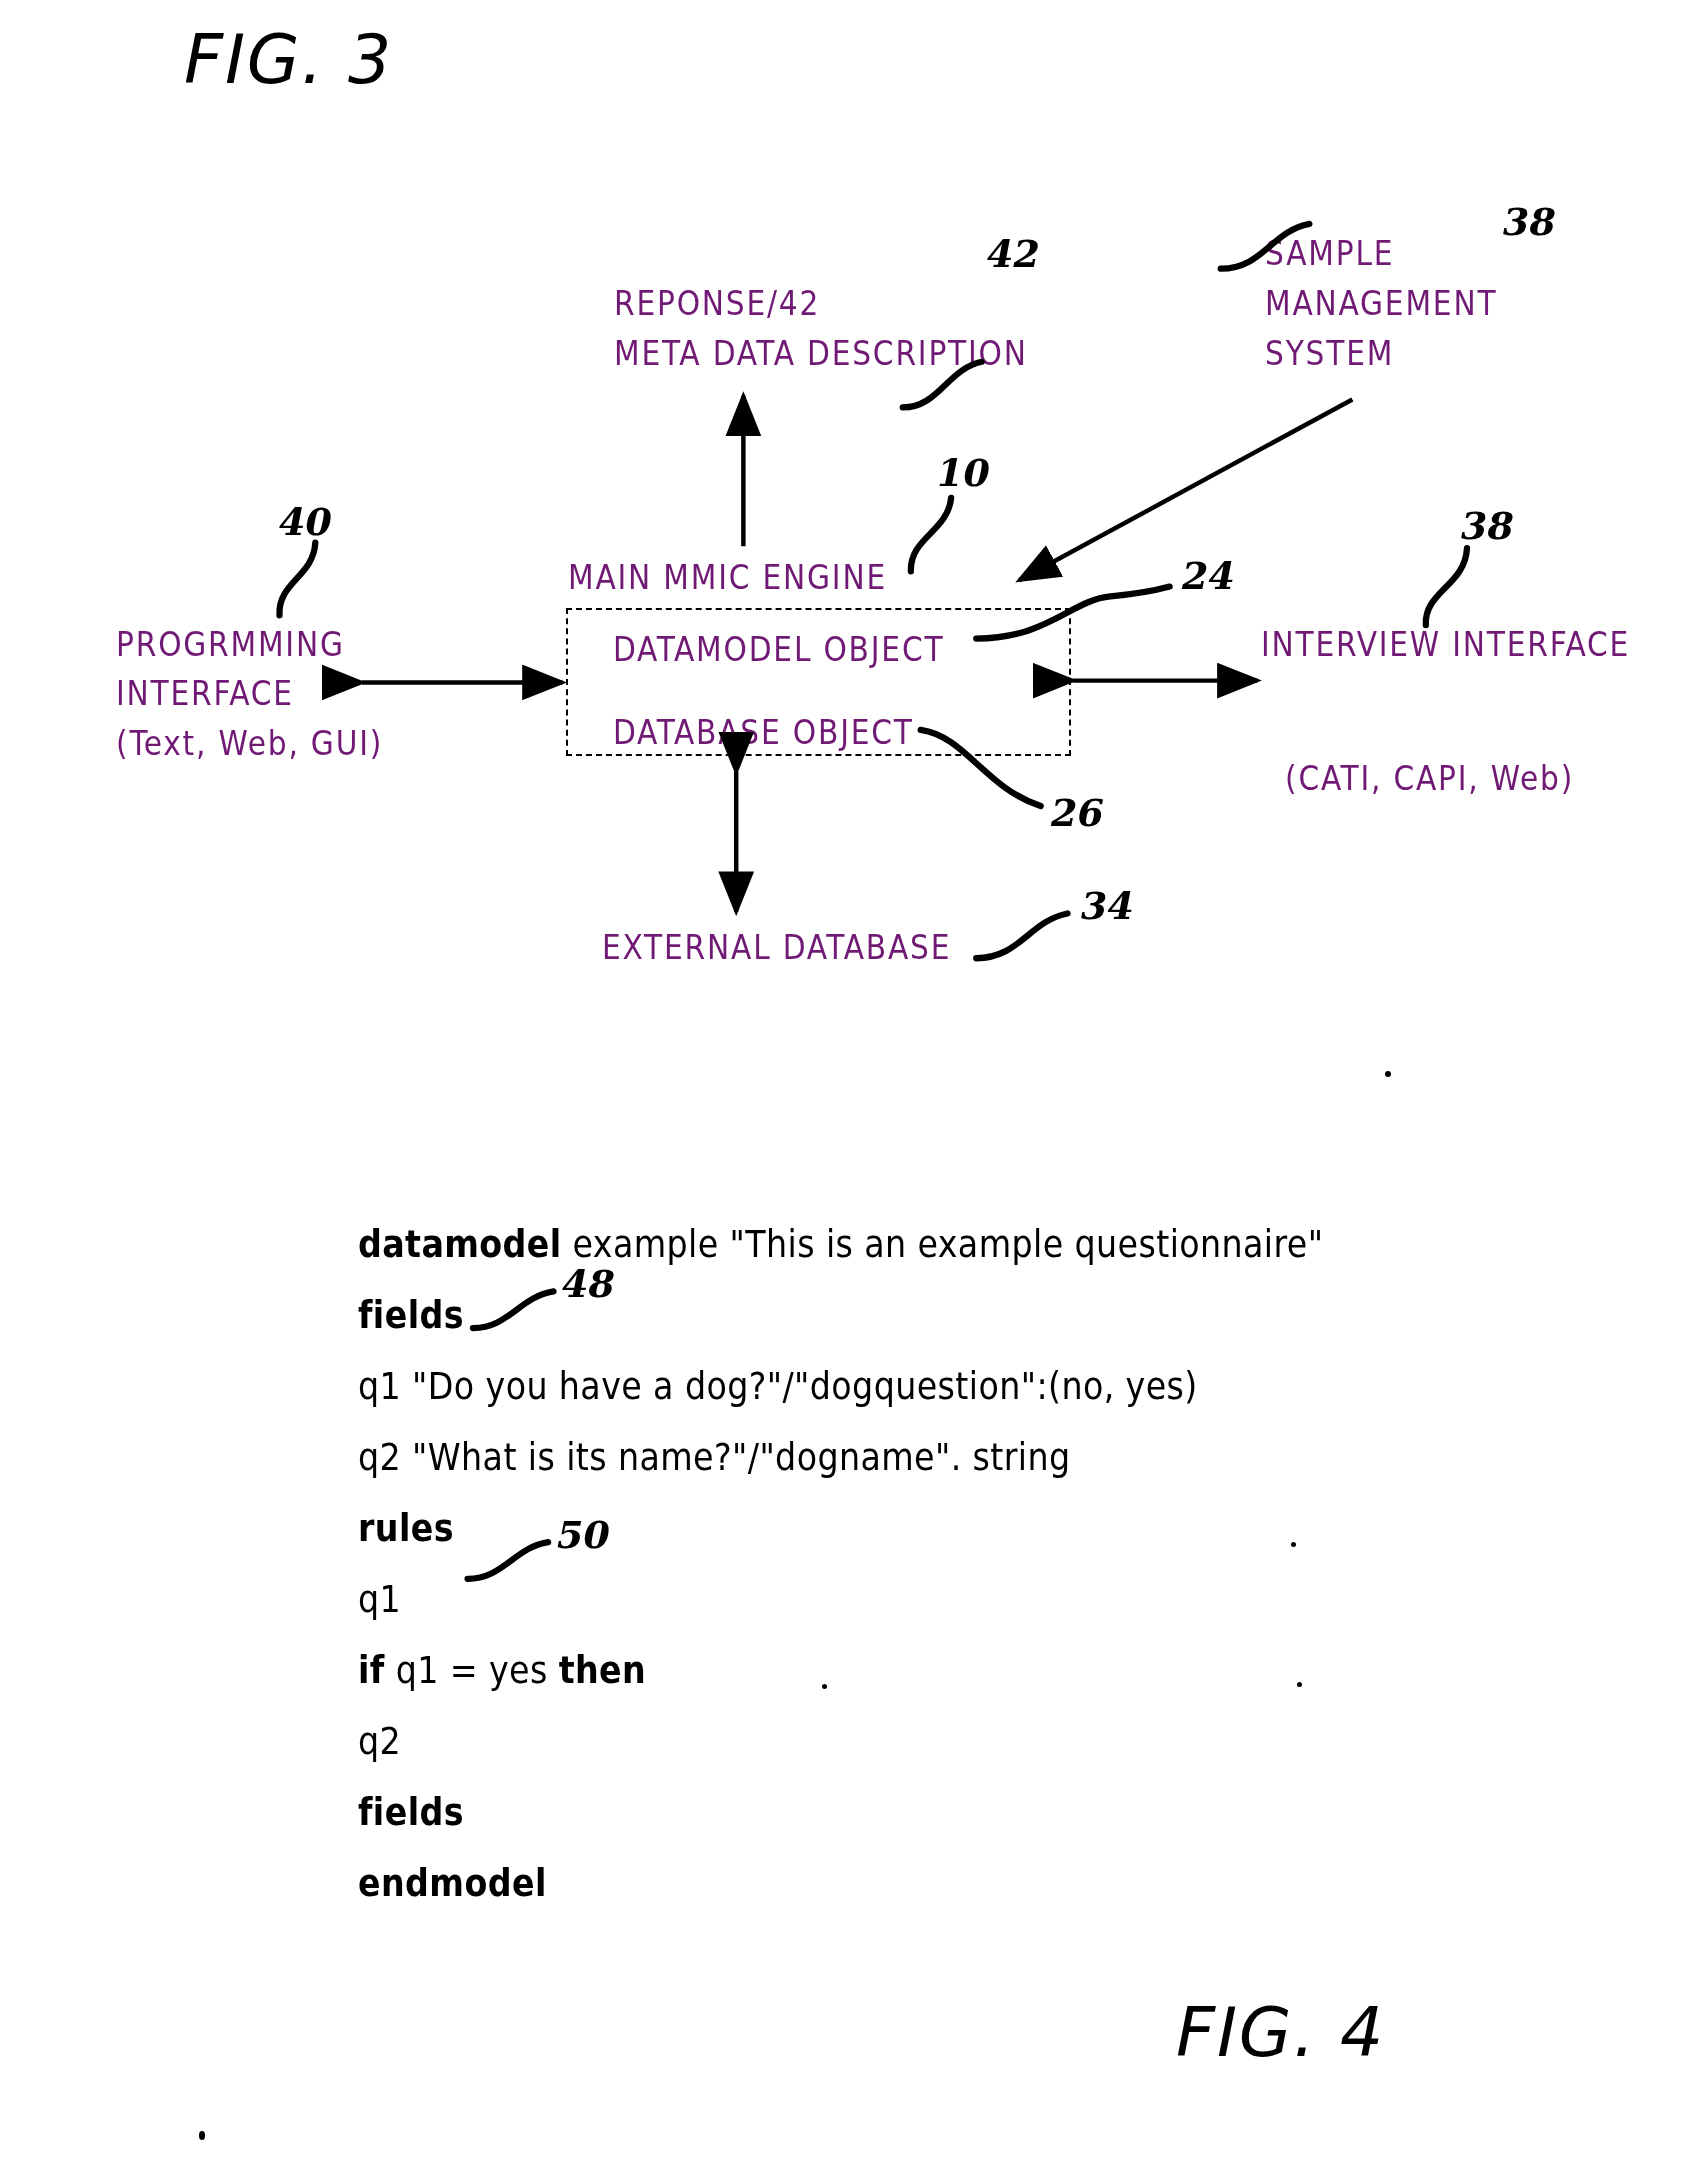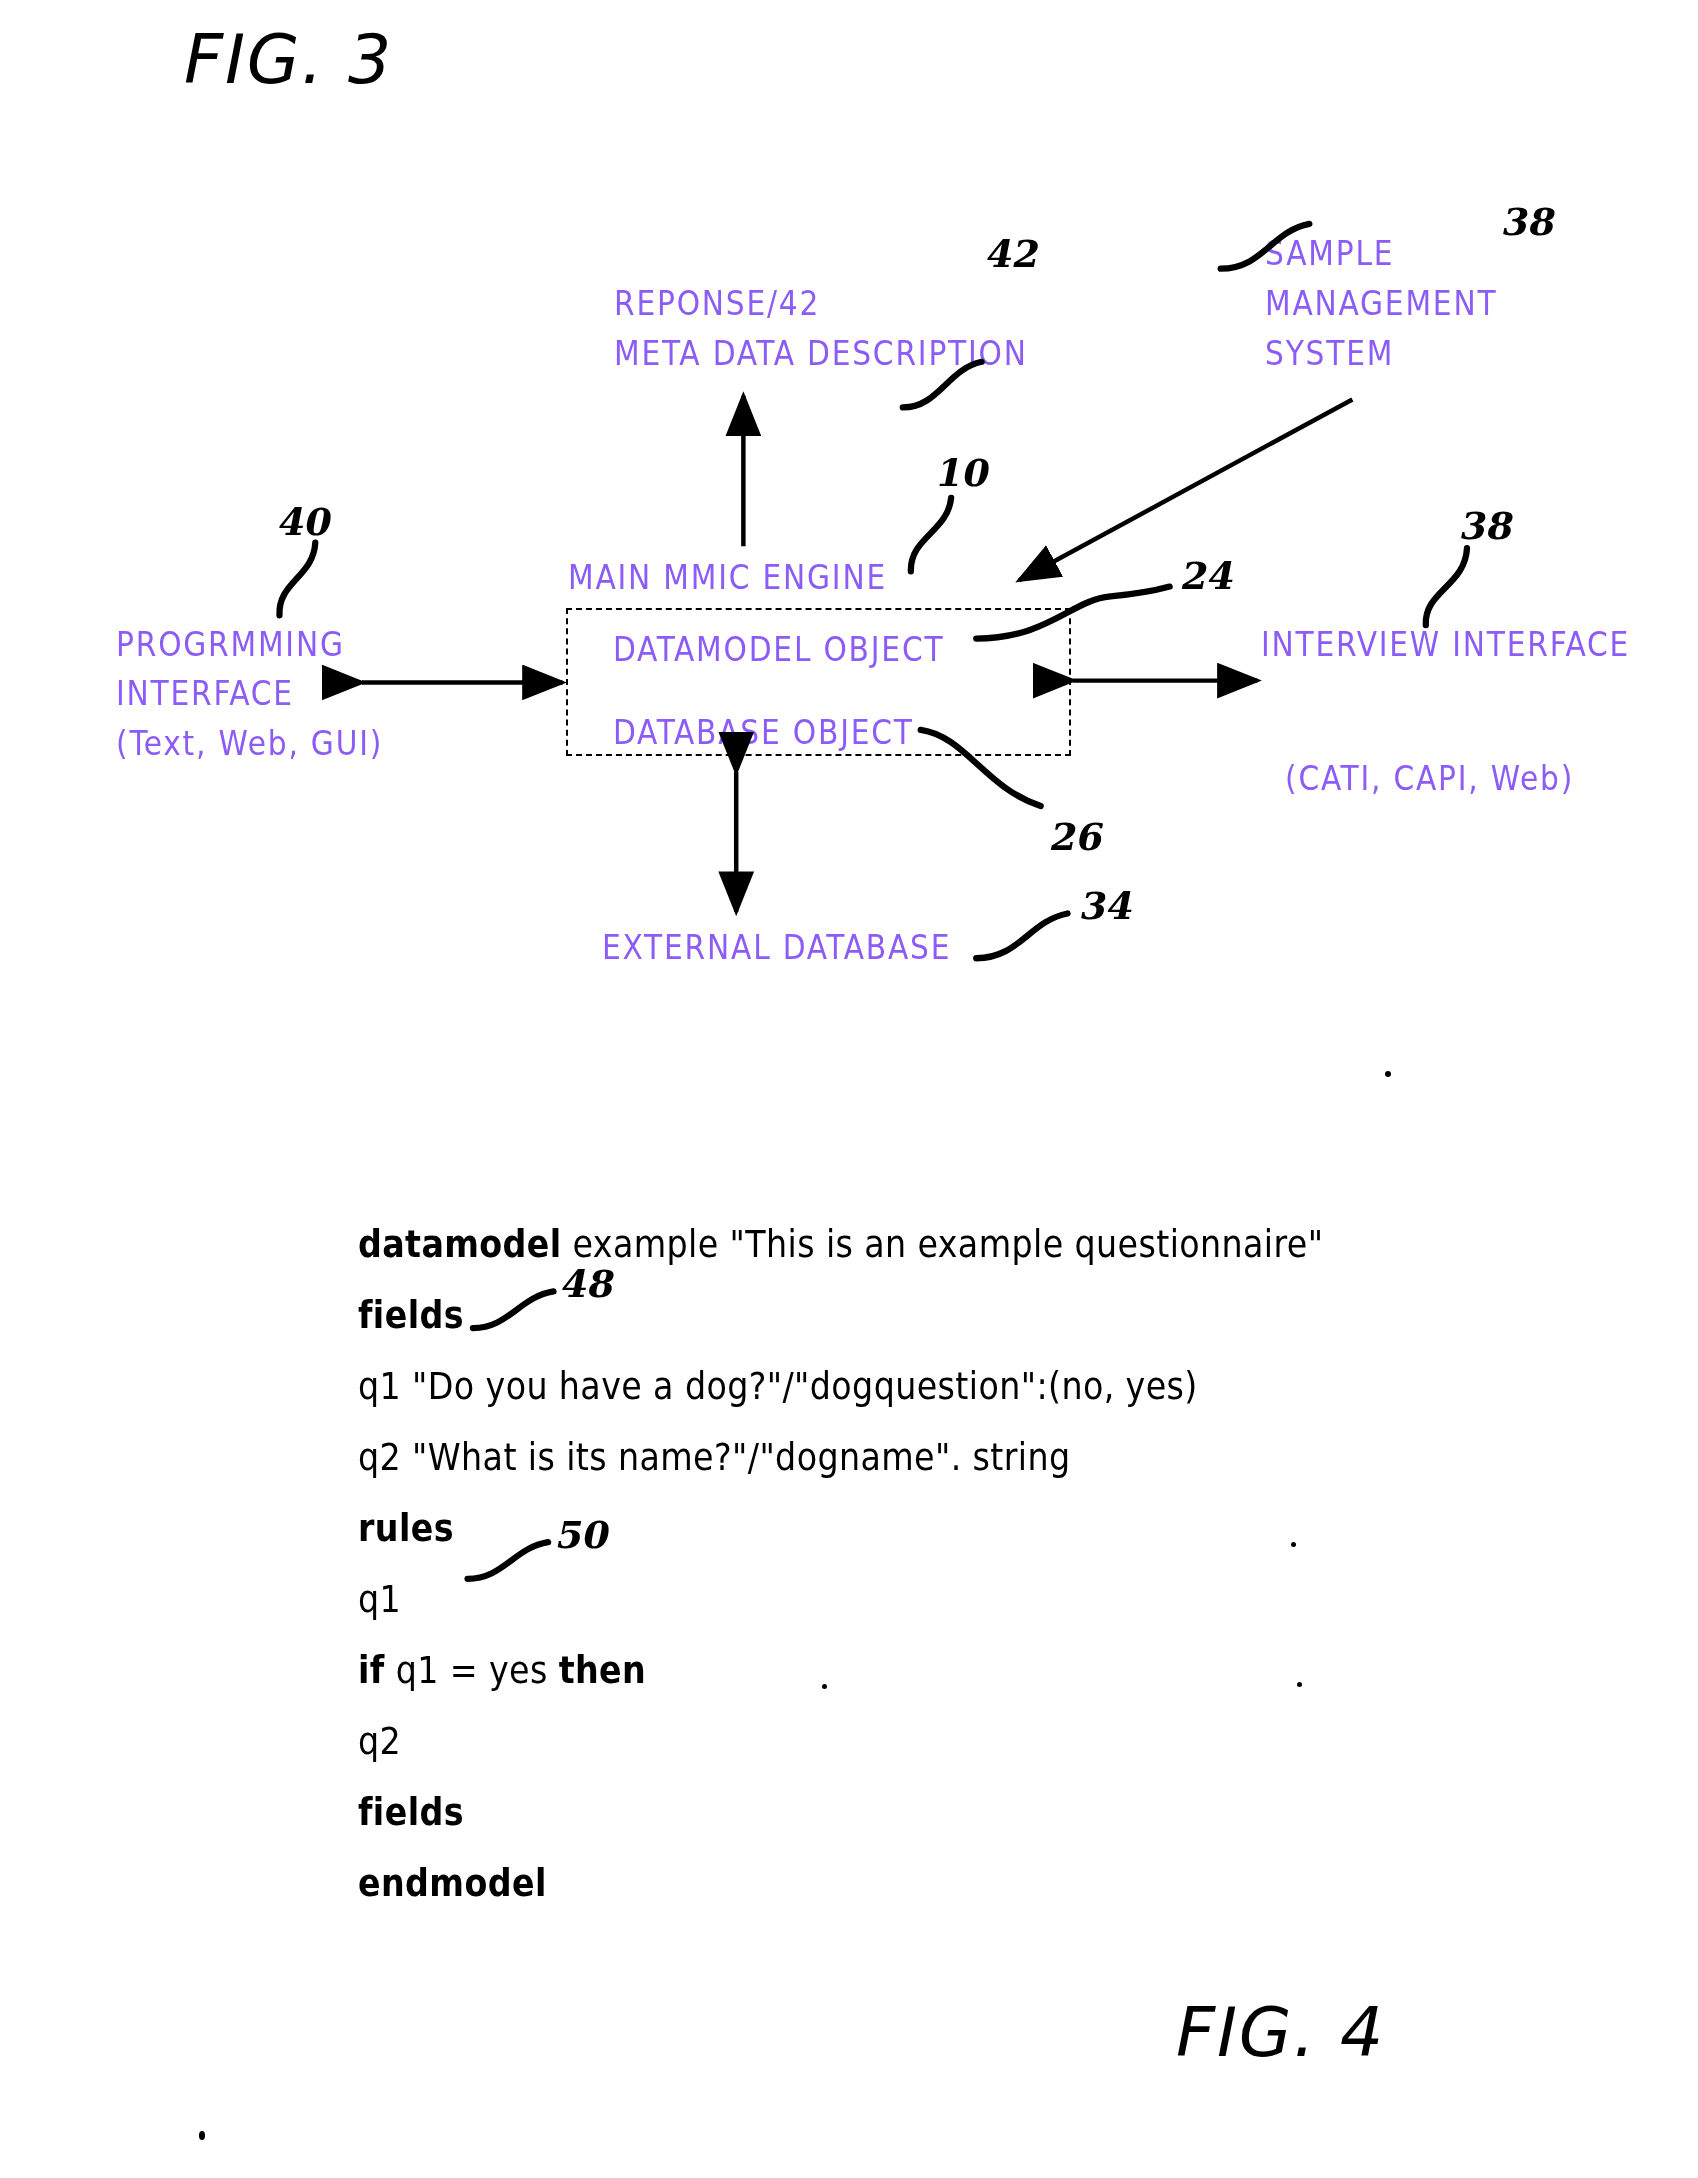--- a/index.html
+++ b/index.html
@@ -37,21 +37,21 @@
   #fig4-title { left: 1164px; top: 1993px; margin-left: 12px; }
 
   
   .dlabel {
     position: absolute;
     font-family: "DejaVu Sans Condensed", "Liberation Sans", sans-serif;
     font-size: 33px;
     letter-spacing: 1.8px;
     line-height: 42px;
     white-space: pre;
-    color: #8b5cf6;
+    color: #701a75;
   }
 
   
   .refnum {
     position: absolute;
     font-family: "DejaVu Serif", serif;
     font-style: italic;
     font-weight: bold;
     font-size: 38px;
     white-space: pre;
@@ -122,21 +122,21 @@
 
   <div class="dlabel" style="left:568px; top:557px;">MAIN MMIC ENGINE</div>
   <div class="refnum" style="left:937px; top:450px;">10</div>
 
   <div id="engine-box"></div>
 
   <div class="dlabel" style="left:613px; top:629px;">DATAMODEL OBJECT</div>
   <div class="refnum" style="left:1182px; top:553px;">24</div>
 
   <div class="dlabel" style="left:613px; top:712px;">DATABASE OBJECT</div>
-  <div class="refnum" style="left:1051px; top:790px;margin-top:24px;">26</div>
+  <div class="refnum" style="left:1051px; top:790px;">26</div>
 
   <div class="dlabel" style="left:116px; top:624px;">PROGRMMING</div>
   <div class="dlabel" style="left:116px; top:673px;">INTERFACE</div>
   <div class="dlabel" style="left:116px; top:723px;">(Text, Web, GUI)</div>
   <div class="refnum" style="left:279px; top:499px;">40</div>
 
   <div class="dlabel" style="left:1261px; top:624px;">INTERVIEW INTERFACE</div>
   <div class="dlabel" style="left:1261px; top:758px;margin-left:24px;">(CATI, CAPI, Web)</div>
   <div class="refnum" style="left:1461px; top:503px;">38</div>
 

